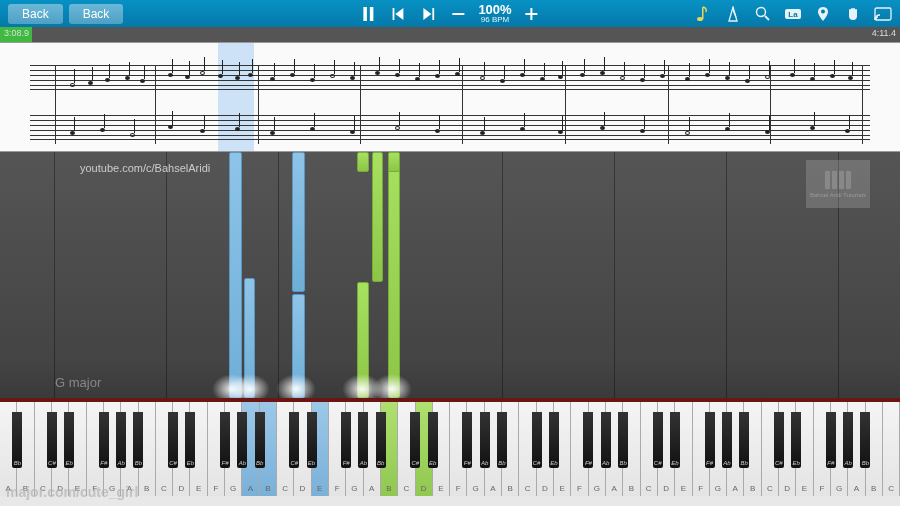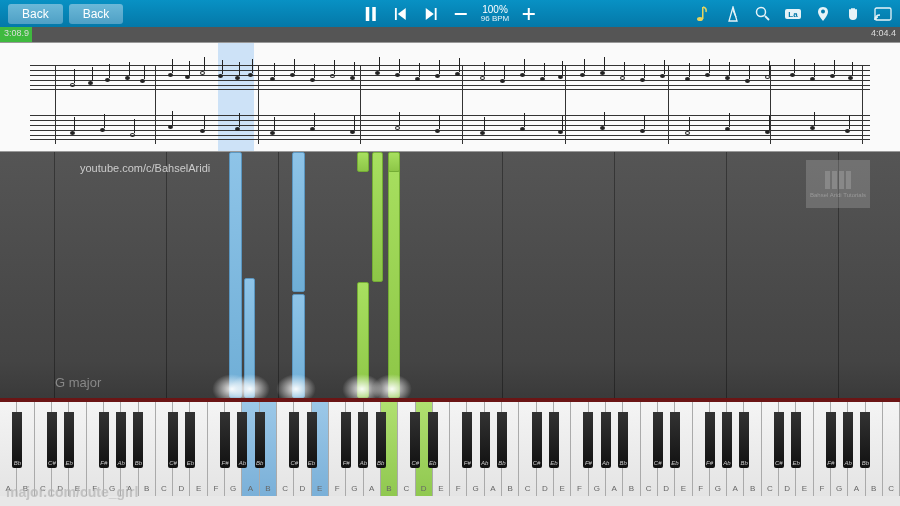--- a/index.html
+++ b/index.html
@@ -3,21 +3,21 @@
 <meta charset="utf-8">
 <style>
 * { margin: 0; padding: 0; box-sizing: border-box; }
 body { width: 900px; height: 506px; overflow: hidden; font-family: Arial, sans-serif; background: #e8e8e8; position: relative; }
 
 .toolbar { height: 27px; background: linear-gradient(#0891c4, #0478a8); display: flex; align-items: center; padding: 0 8px; color: #fff; font-size: 12px; position: relative; }
 .tb-btn { background: linear-gradient(#6bb8d8, #4fa0c5); border-radius: 3px; padding: 3px 14px; margin-right: 6px; cursor: pointer; font-size: 12px; color: #fff; }
 .tb-center { position: absolute; left: 50%; transform: translateX(-50%); display: flex; align-items: center; gap: 10px; }
 .tb-icon { width: 20px; height: 20px; display: flex; align-items: center; justify-content: center; cursor: pointer; }
 .tempo { text-align: center; line-height: 1; }
-.tempo-big { font-size: 10px; font-weight: normal; }
+.tempo-big { font-size: 13px; font-weight: bold; }
 .tempo-small { font-size: 8px; opacity: 0.9; }
 .tb-right { position: absolute; right: 8px; display: flex; align-items: center; gap: 12px; }
 .tb-ricon { width: 18px; height: 18px; display: flex; align-items: center; justify-content: center; cursor: pointer; opacity: 0.9; }
 
 .timeline { height: 15px; background: #555; position: relative; }
 .tl-progress { position: absolute; left: 0; top: 0; height: 100%; width: 3.6%; background: #3fb93f; }
 .tl-time { position: absolute; top: 1px; font-size: 9px; color: #ddd; }
 .tl-left { left: 4px; }
 .tl-right { right: 4px; }
 
@@ -145,21 +145,21 @@
           <path d="M1 13 Q1 10 4 10" fill="none" stroke="#fff" stroke-width="1.3"></path>
           <circle cx="2" cy="12" r="1" fill="#fff"></circle>
         </svg>
       </div>
   </div>
 </div>
 
 <div class="timeline">
   <div class="tl-progress"></div>
   <div class="tl-time tl-left">3:08.9</div>
-  <div class="tl-time tl-right">4:04.4</div>
+  <div class="tl-time tl-right">4:11.4</div>
 </div>
 
 <div class="score">
   <div class="score-highlight" style="left:218px;width:36px"></div>
   <div class="staff staff-top">
     <div class="staff-line"></div>
       <div class="staff-line"></div>
       <div class="staff-line"></div>
       <div class="staff-line"></div>
       <div class="staff-line" style="border-bottom:1px solid #333"></div>

